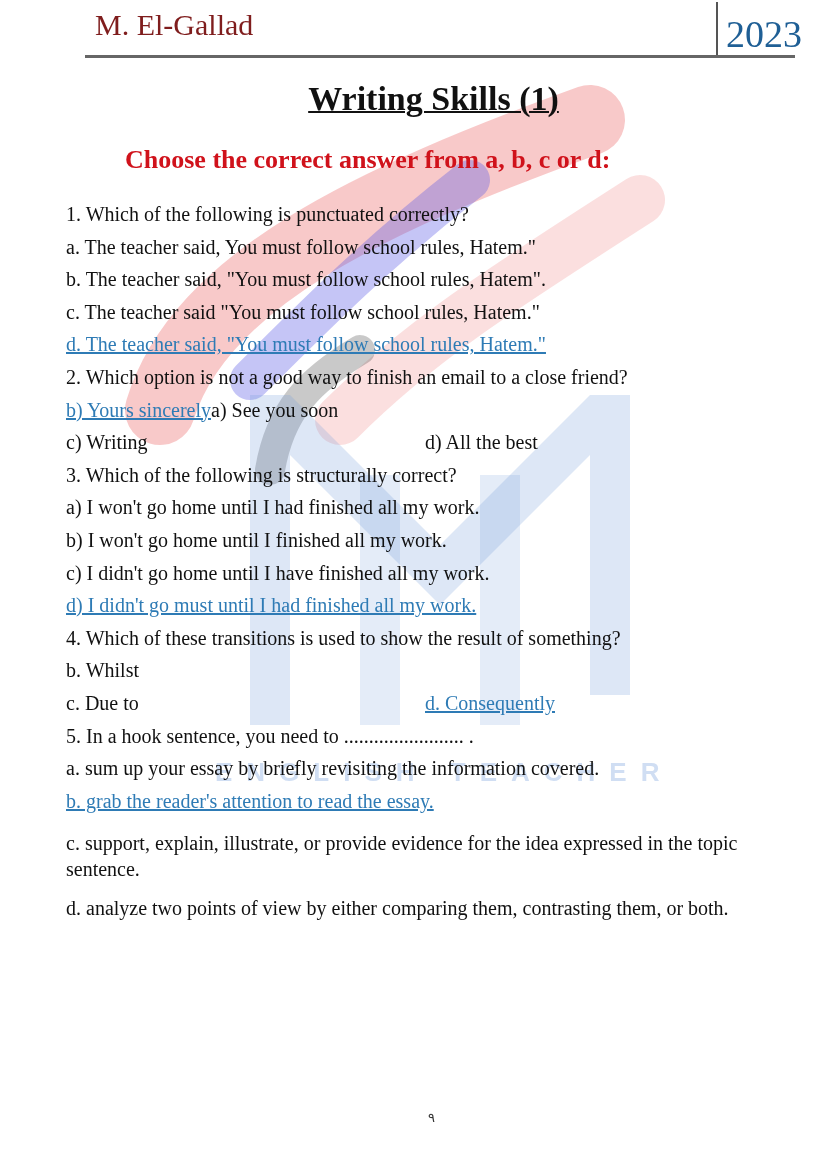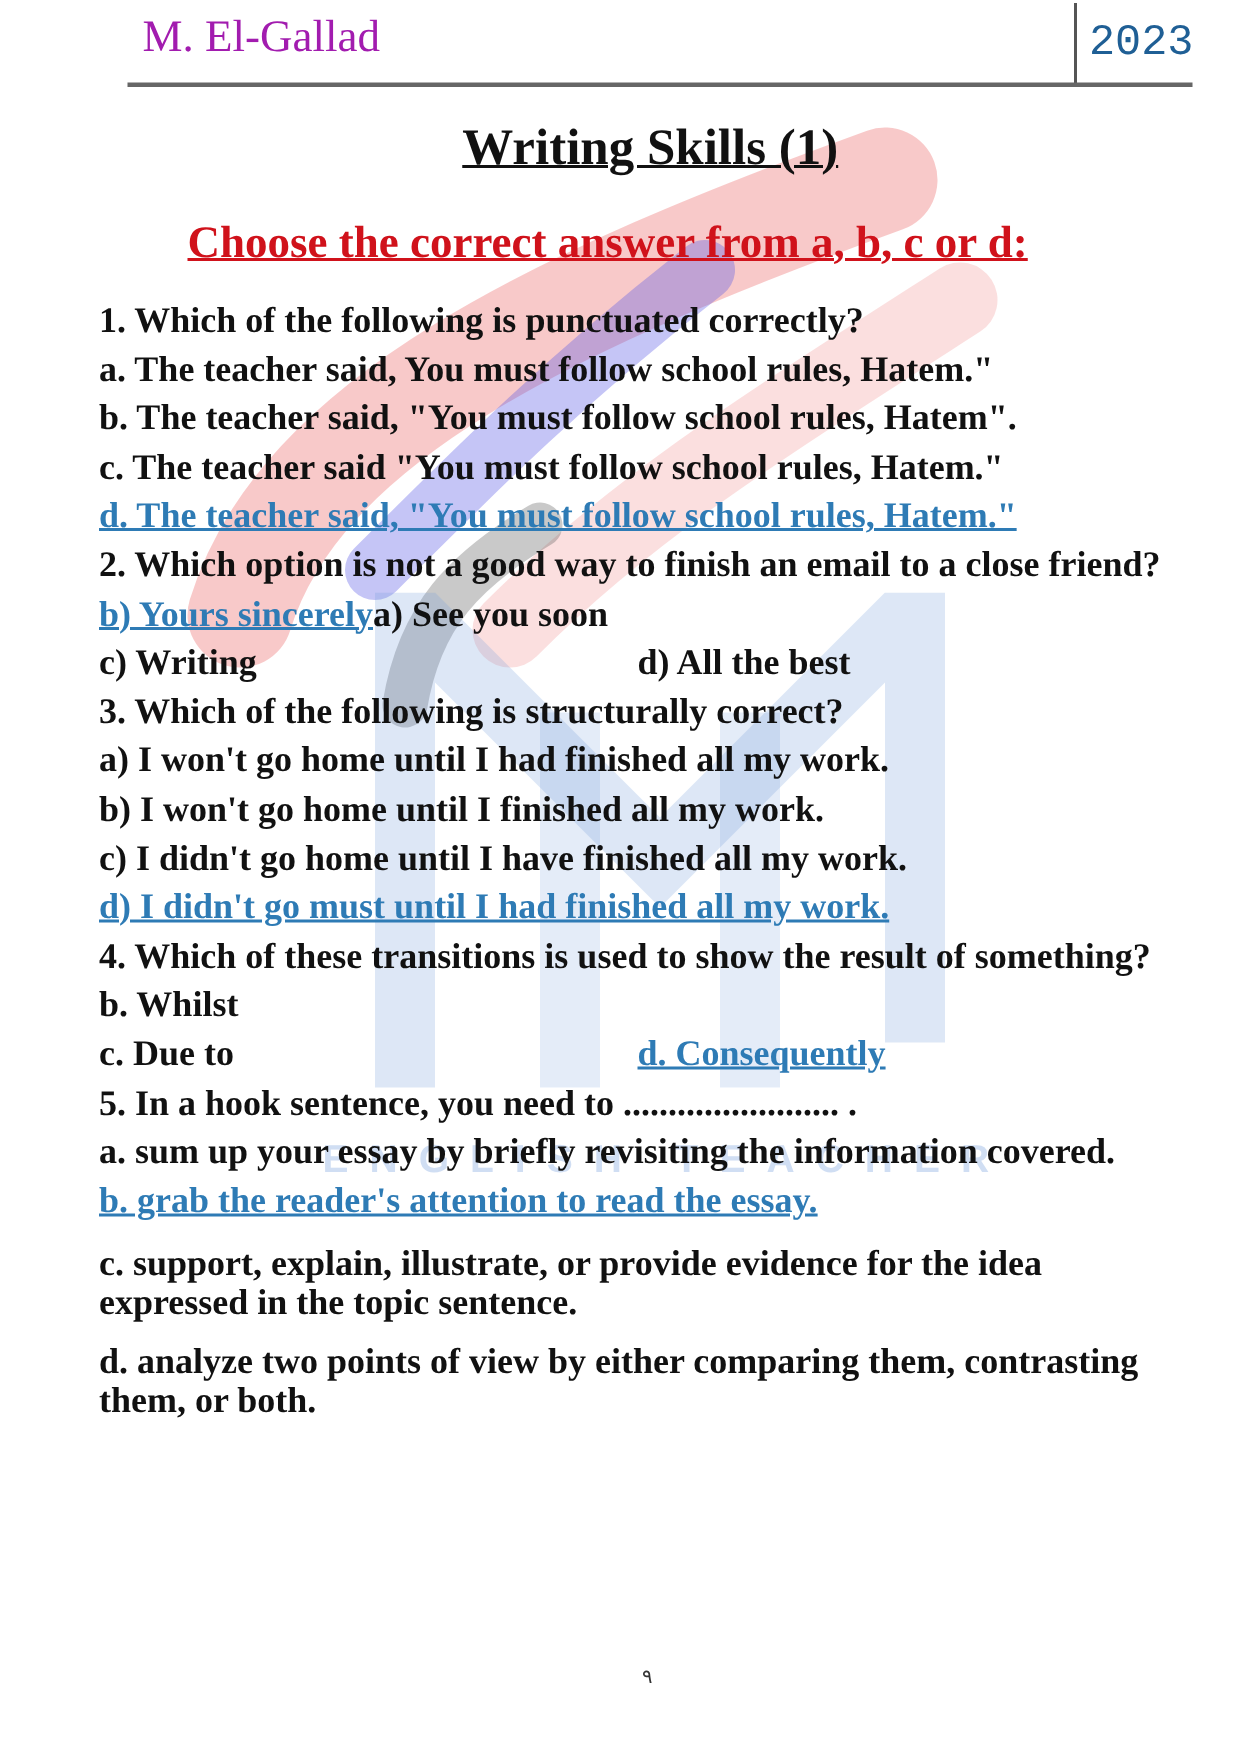--- a/index.html
+++ b/index.html
@@ -1,33 +1,33 @@
 <!DOCTYPE html>
 <html><head>
 <meta charset="utf-8">
 <style>
   html, body { margin: 0; padding: 0; background: #ffffff; }
   body { width: 827px; height: 1169px; position: relative; overflow: hidden; font-family: "Liberation Serif", "DejaVu Serif", serif; color: #111; }
   .header { position: absolute; left: 0; top: 0; width: 827px; height: 60px; }
-  .author { position: absolute; left: 95px; top: 8px; font-size: 30px; color: #a21caf; font-family: "Liberation Serif", serif; }
-  .year { position: absolute; left: 726px; top: 12px; font-size: 29px; color: #1f5f95; font-family: Liberation Mono, monospace; }
+  .author { position: absolute; left: 95px; top: 8px; font-size: 30px; color: #7f1d1d; font-family: "Liberation Serif", serif; }
+  .year { position: absolute; left: 726px; top: 12px; font-size: 38px; color: #1f5f95; font-family: Liberation Serif, serif; }
   .vline { position: absolute; left: 716px; top: 2px; width: 2px; height: 54px; background: #555; }
   .hline { position: absolute; left: 85px; top: 55px; width: 710px; height: 3px; background: #666; }
 
   .watermark { position: absolute; pointer-events: none; }
   .wm-logo { left: 250px; top: 395px; width: 380px; height: 340px; }
   .wm-text { position: absolute; left: 215px; top: 757px; font-size: 26px; letter-spacing: 14px; color: rgba(120,160,220,0.35); font-family: "Liberation Sans", sans-serif; font-weight: bold; }
   .wm-red { position: absolute; left: 120px; top: 80px; width: 560px; height: 420px; }
 
   .title { position: absolute; left: 0; width: 827px; top: 80px; text-align: center; }
   .title span { font-size: 34px; font-weight: bold; text-decoration: underline; text-decoration-thickness: 2px; margin-left: 40px; text-align: center; }
-  .instr { position: absolute; left: 125px; top: 145px; font-size: 30px; font-weight: bold; color: #d0121b; text-decoration: underline; text-decoration-thickness: 2px; }
+  .instr { position: absolute; left: 125px; top: 145px; font-size: 26px; font-weight: bold; color: #d0121b; text-decoration-thickness: 2px; }
 
   .content { position: absolute; left: 66px; top: 198px; width: 700px; }
-  .line { font-size: 24px; font-weight: bold; line-height: 32.6px; white-space: nowrap; }
+  .line { font-size: 20px; font-weight: normal; line-height: 32.6px; white-space: nowrap; }
   .answer { color: #2e7bb5; text-decoration: underline; text-decoration-thickness: 2px; }
   .row { display: flex; }
   .col1 { width: 359px; }
   .wrap { white-space: normal; line-height: 26px; margin-top: 13px; margin-bottom: 4px; }
   .pagenum { position: absolute; left: 428px; top: 1110px; font-size: 13px; color: #333; }
 </style>
 </head>
 <body>
 
 <div class="header">

